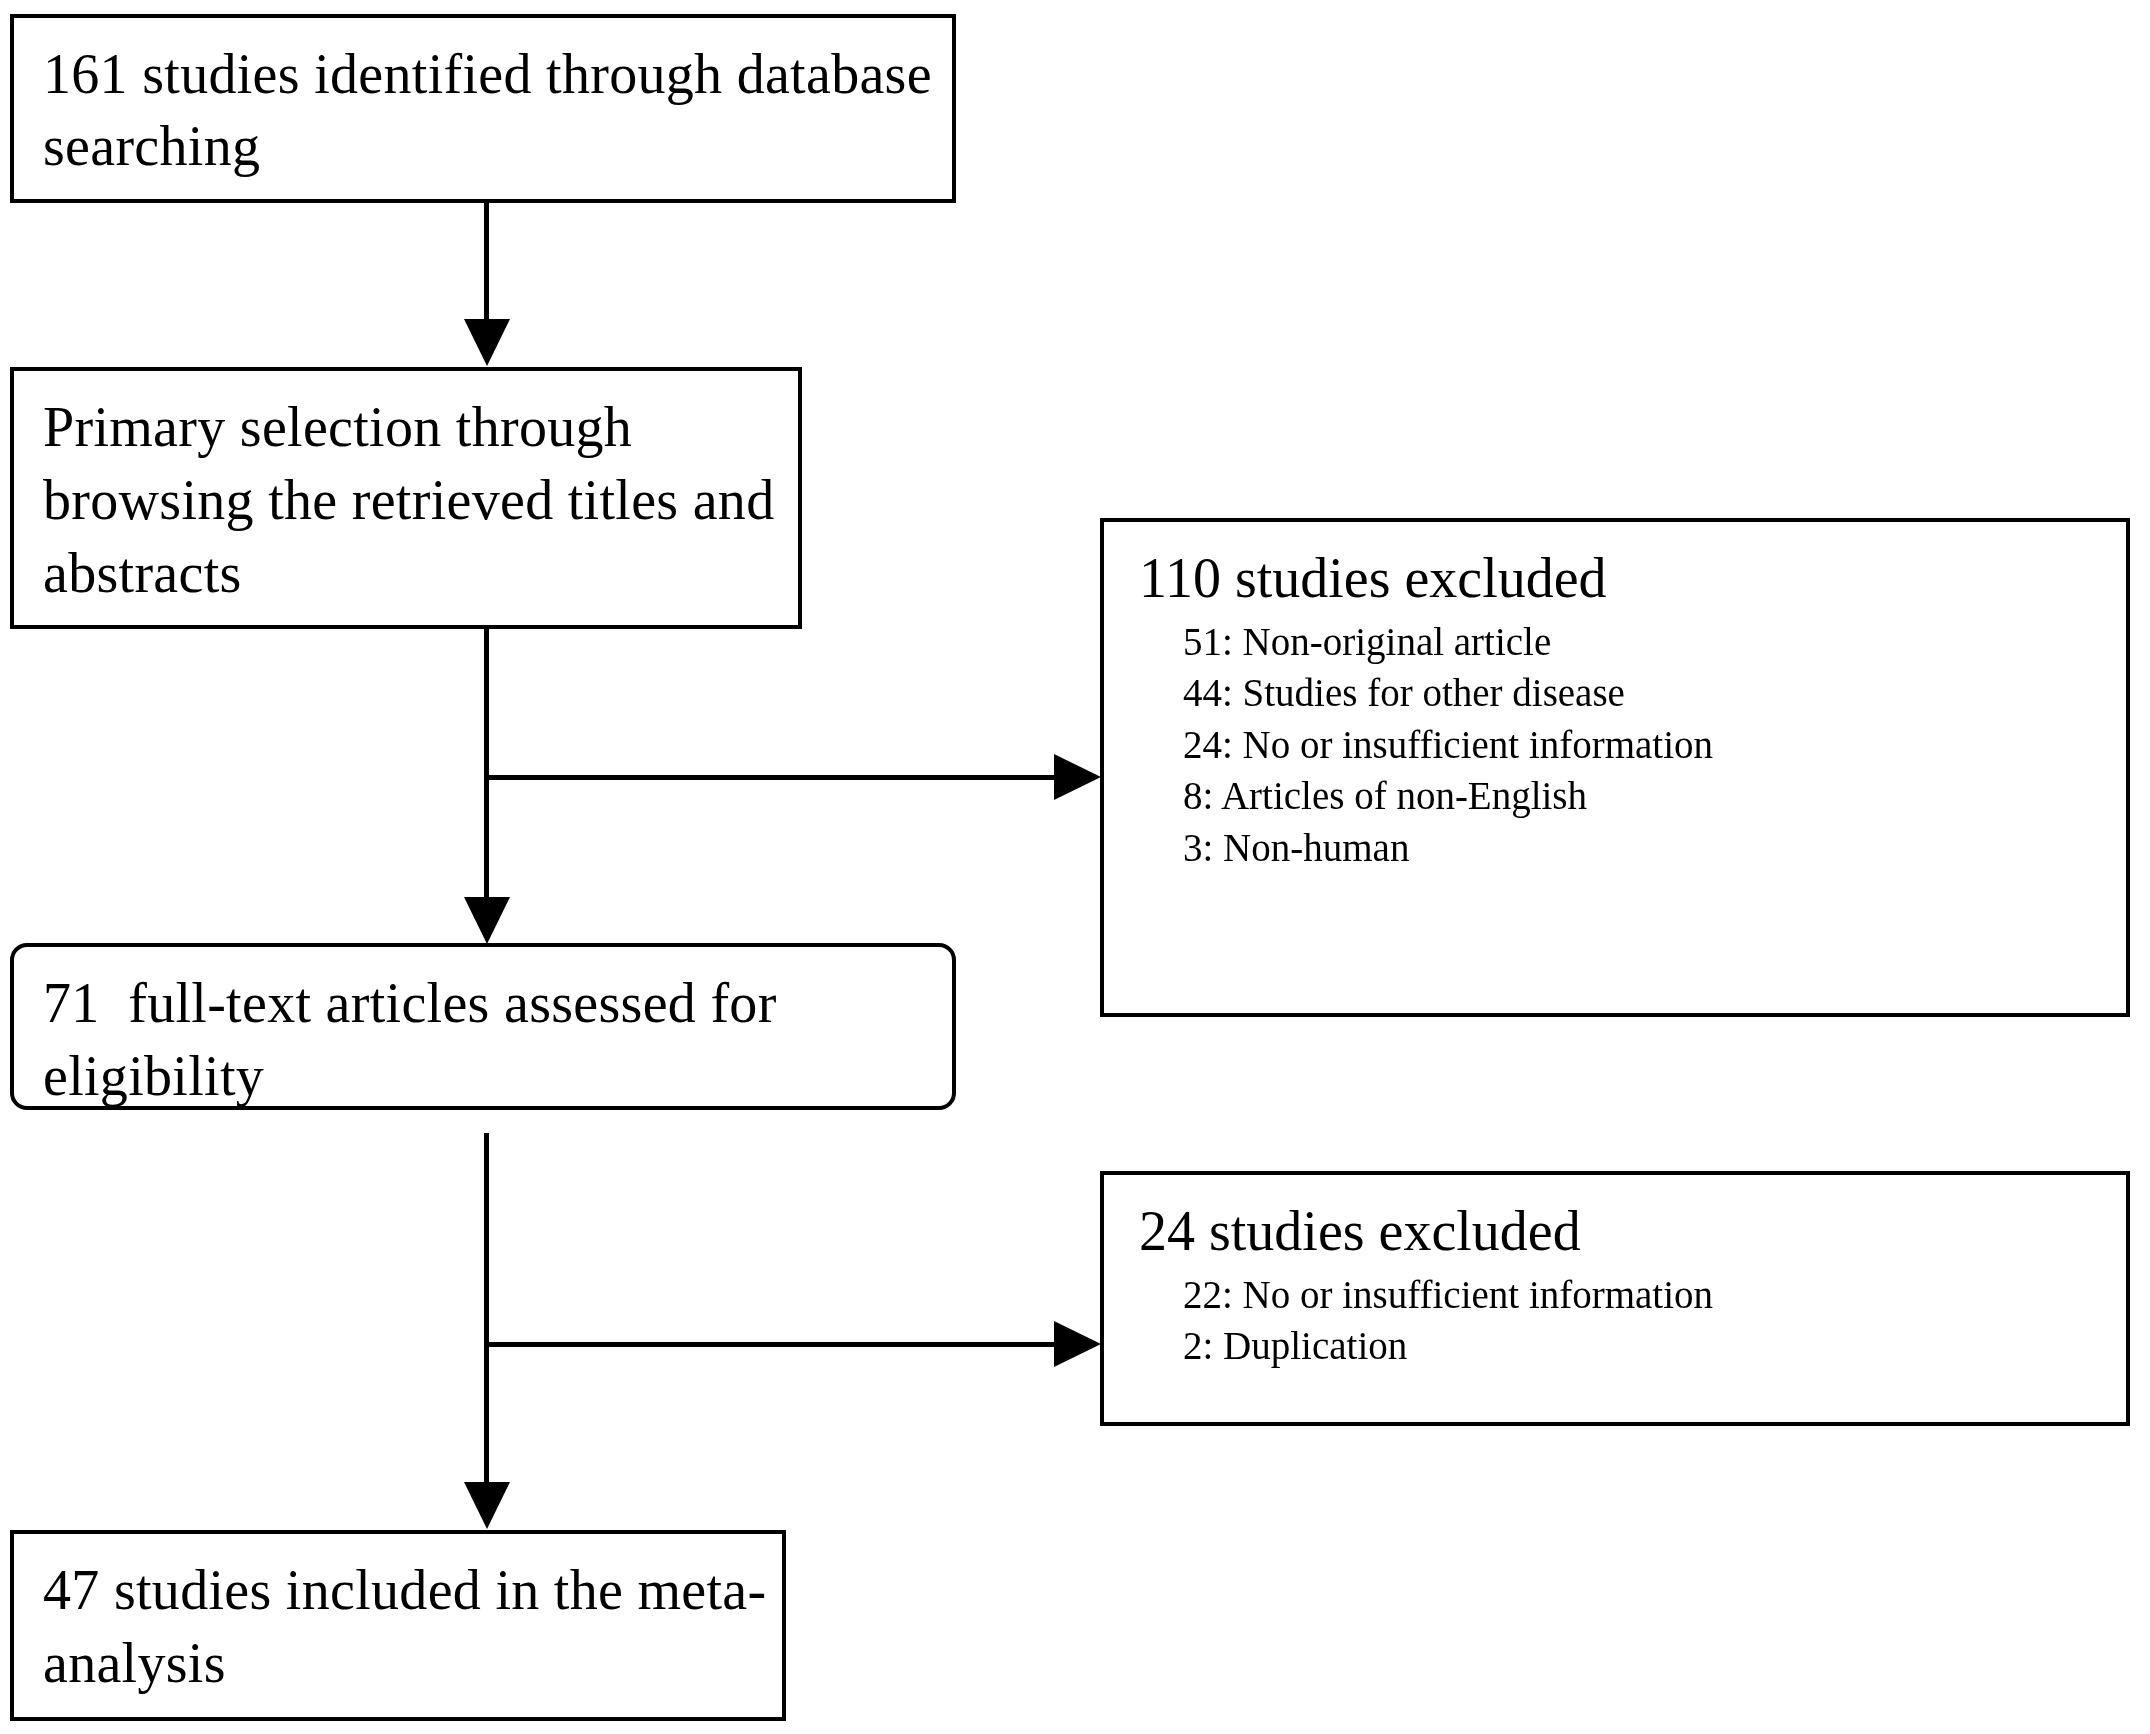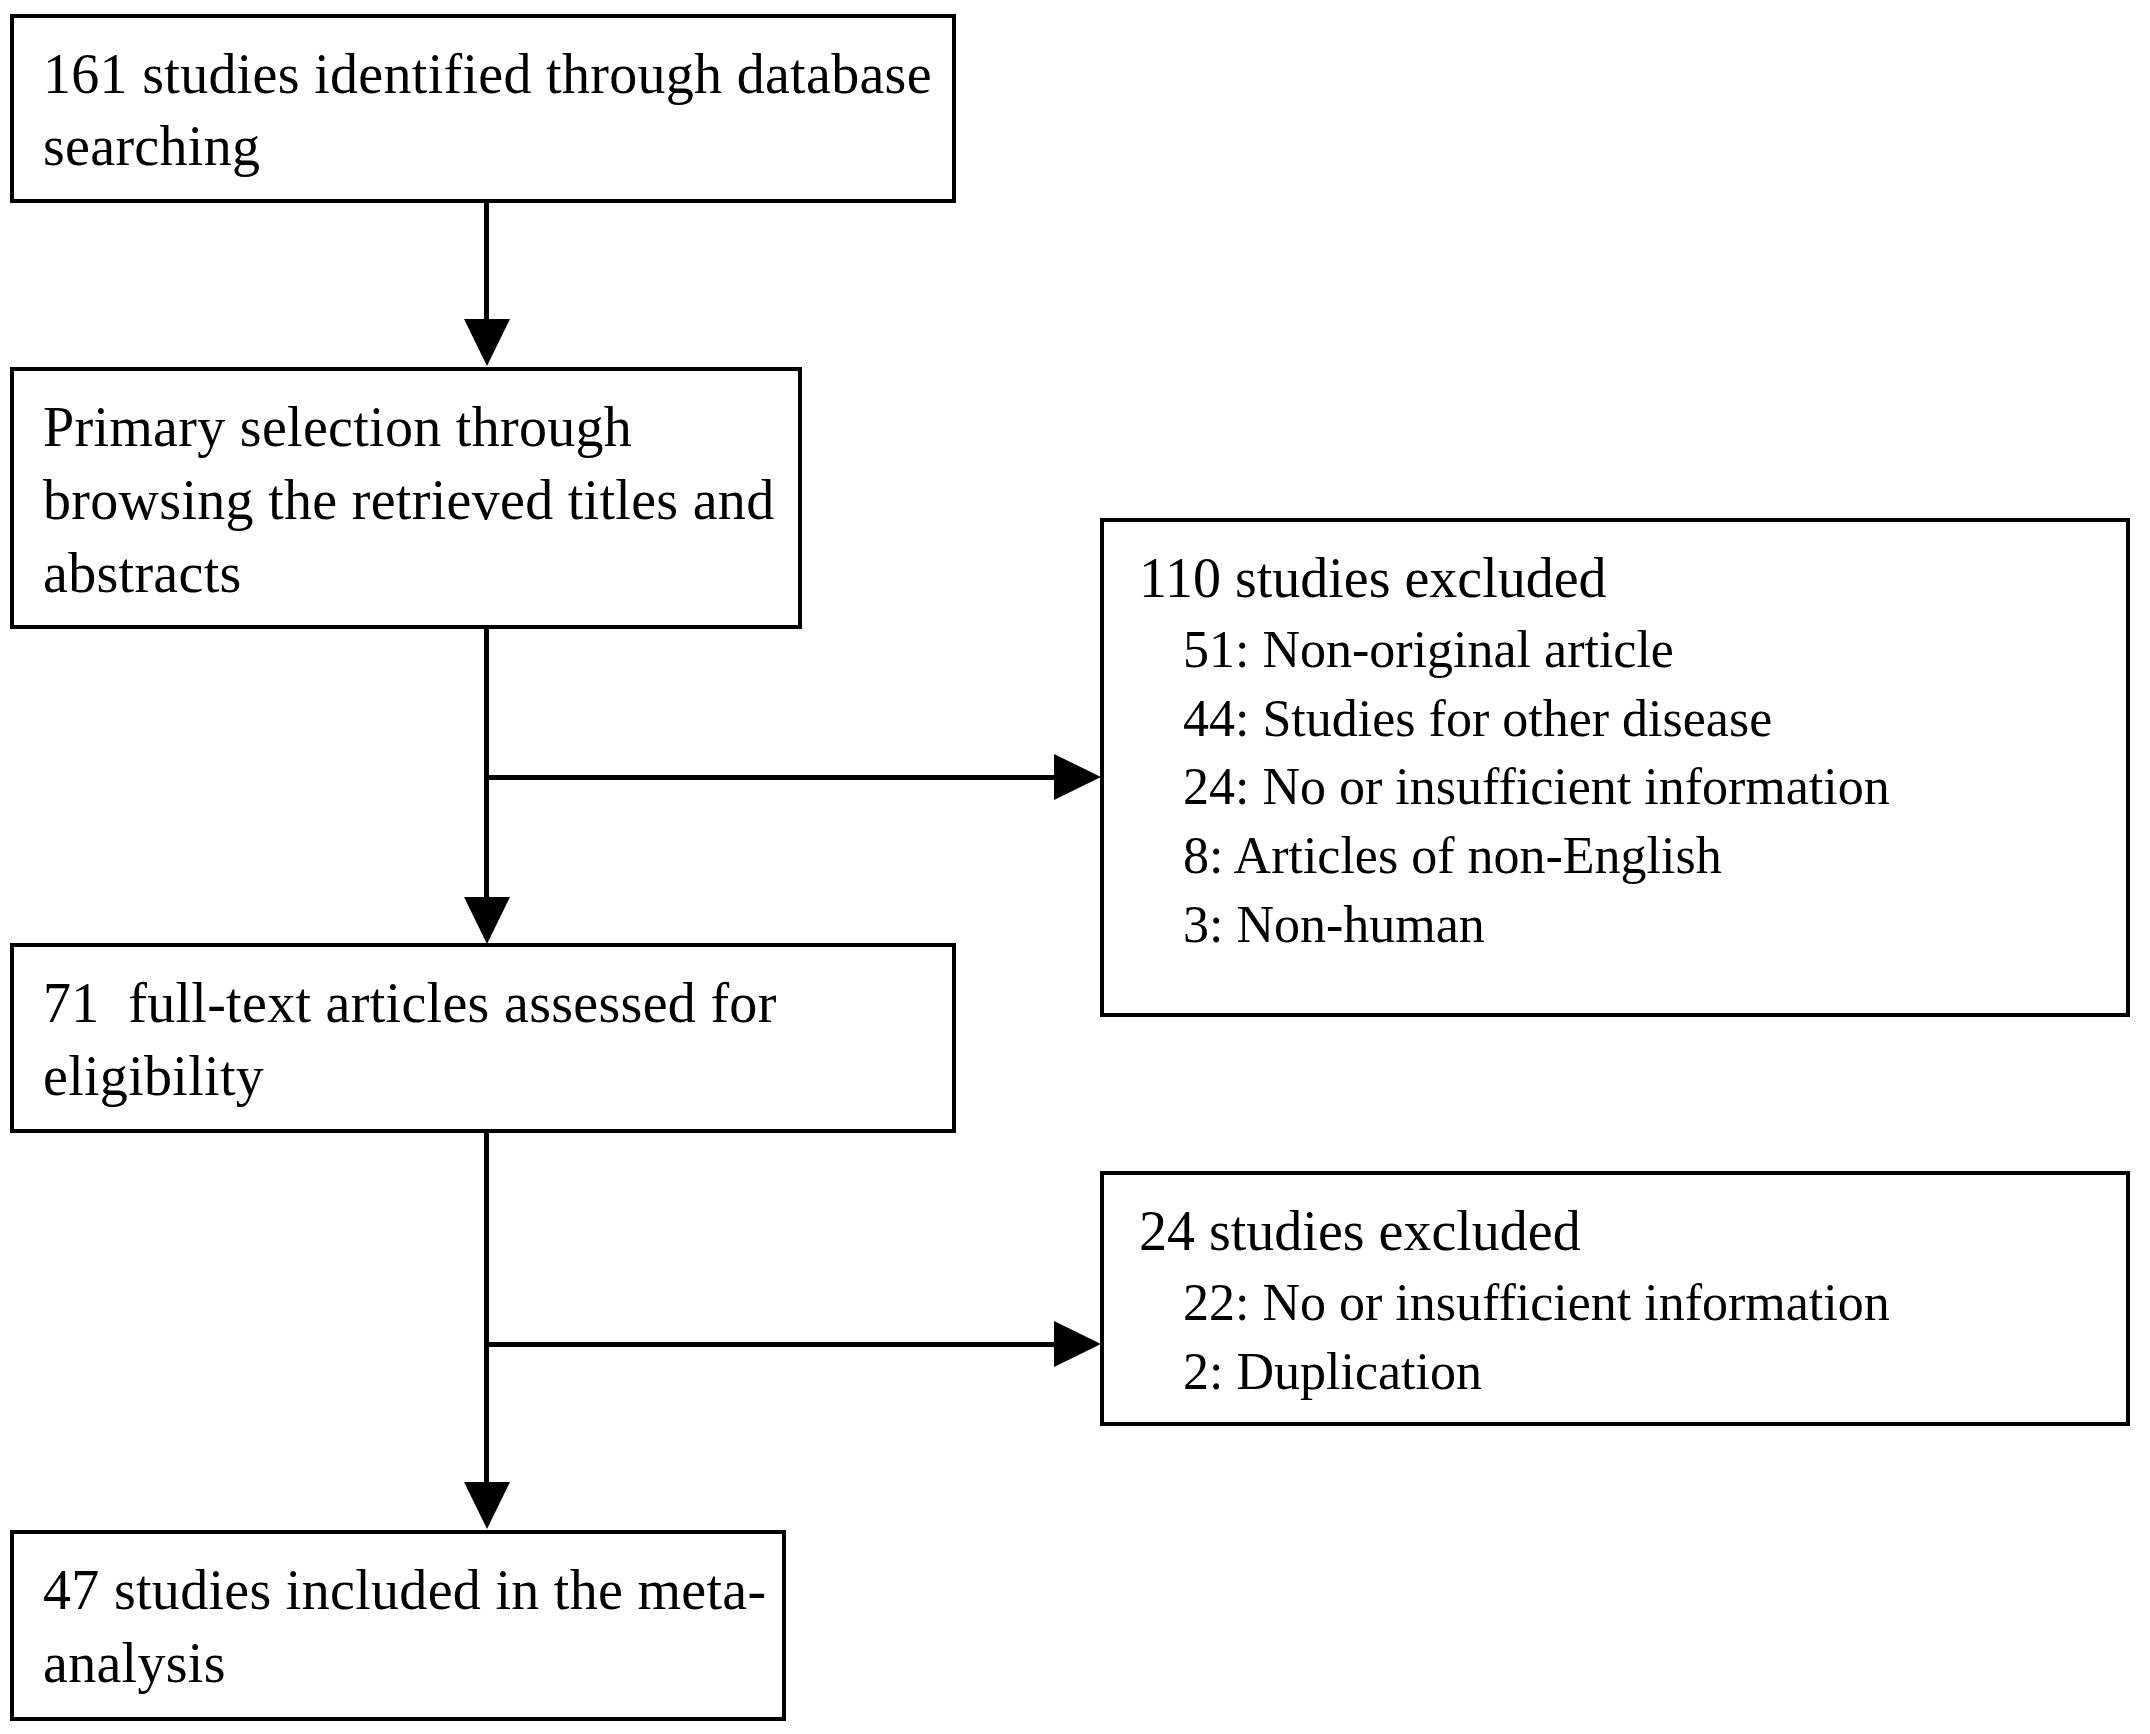--- a/index.html
+++ b/index.html
@@ -37,21 +37,21 @@
     left: 35px;
     top: 20px;
     font-size: 56px;
     line-height: 1.30;
     white-space: pre;
   }
   .excl-list {
     position: absolute;
     left: 79px;
     top: 94px;
-    font-size: 52px;
+    font-size: 39px;
     line-height: 1.32;
   }
   .excl-item {
     white-space: pre;
   }
   
   .v-line {
     position: absolute;
     width: 5.3px;
     background: #000000;
@@ -104,21 +104,21 @@
     <div class="excl-title">110 studies excluded</div>
     <div class="excl-list">
       <div class="excl-item">51: Non-original article</div>
       <div class="excl-item">44: Studies for other disease</div>
       <div class="excl-item">24: No or insufficient information</div>
       <div class="excl-item">8: Articles of non-English</div>
       <div class="excl-item">3: Non-human</div>
     </div>
   </div>
 
-  <div class="node-box" style="left:10px; top:943px; width:946px; height:190px;">
+  <div class="node-box" style="left:10px; top:943px; width:946px; height:167px;border-radius:17px;">
     <div class="node-text">71  full-text articles assessed for eligibility</div>
   </div>
 
   <div class="v-line" style="left:484px; top:1133px; height:354px;"></div>
   <div class="arrow-down" style="left:464px; top:1482px;"></div>
 
   <div class="h-line" style="left:484px; top:1342px; width:572px;"></div>
   <div class="arrow-right" style="left:1054px; top:1321px;"></div>
 
   <div class="node-box" style="left:1100px; top:1171px; width:1030px; height:255px;padding-left:12px;">

